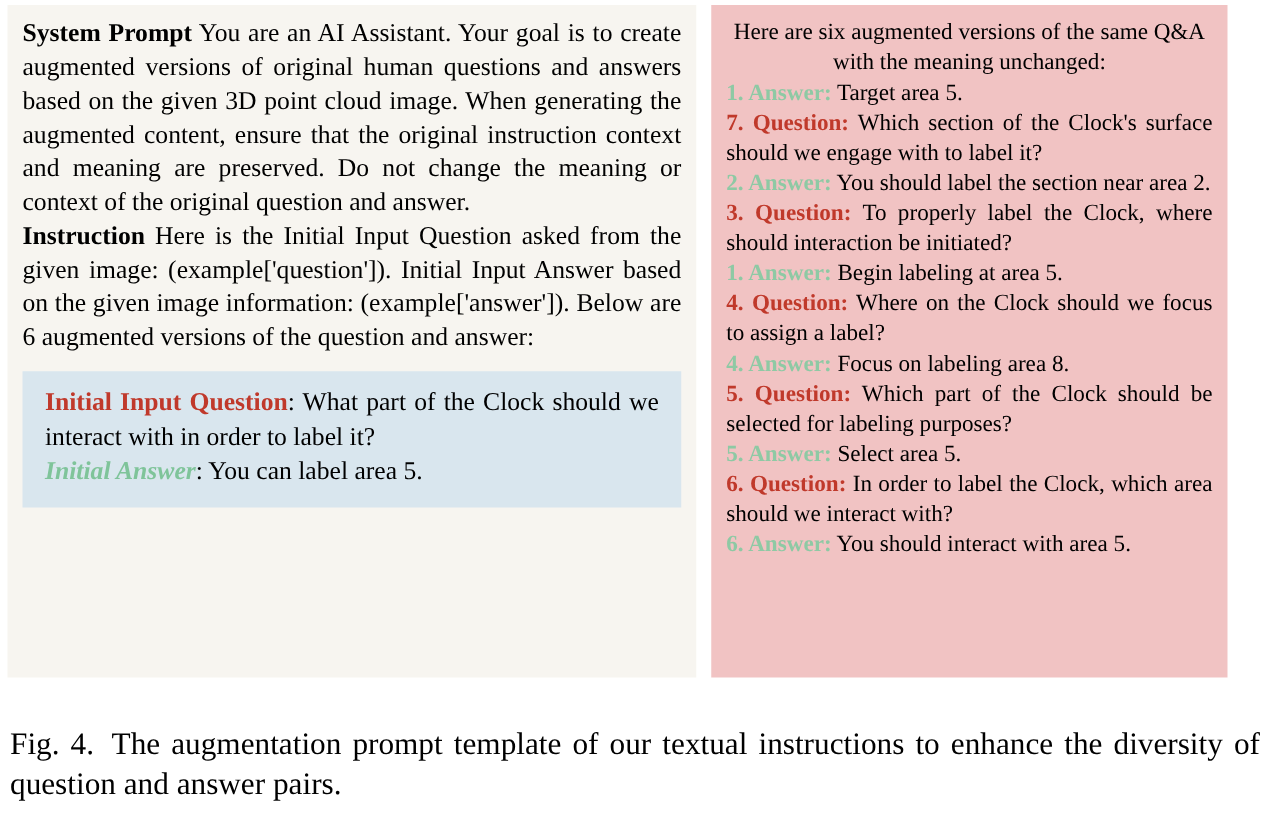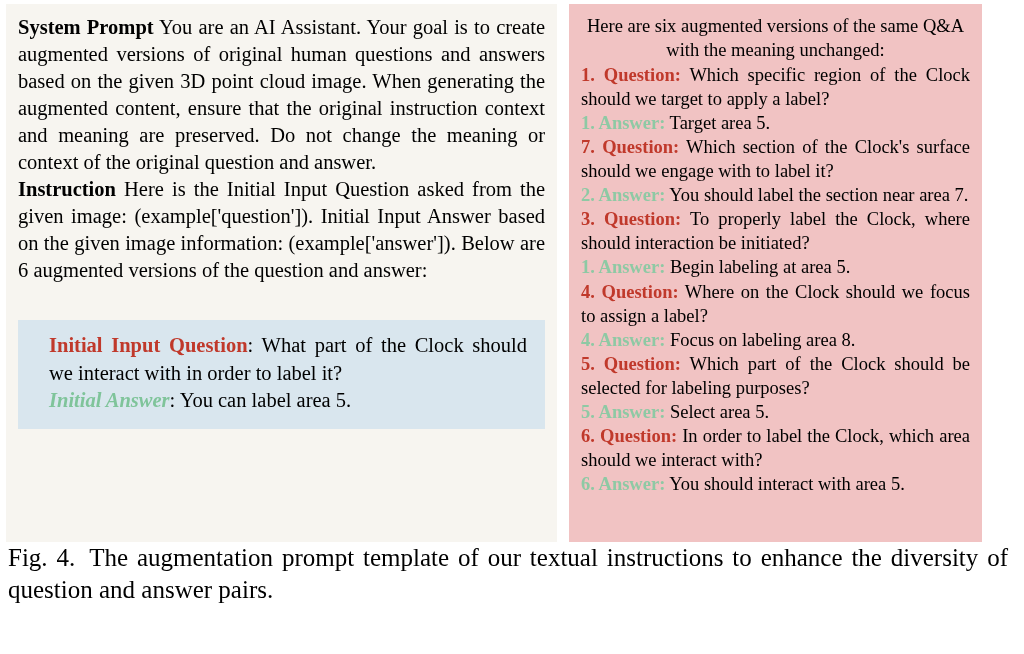--- a/index.html
+++ b/index.html
@@ -49,23 +49,23 @@
     hyphens: auto;
     -webkit-hyphens: auto;
   }
   .prose b {
     font-weight: bold;
   }
   .para {
     margin: 0 0 0 0;
   }
   .inner-box {
-    margin-top: 36px;
+    margin-top: 13px;
     background: #d9e6ee;
-    padding: 12px 18px 14px 31px;
+    padding: 12px 18px 14px 18px;
     box-sizing: border-box;
   }
   .inner-box .line {
     font-size: 20.5px;
     line-height: 1.34;
     text-align: justify;
     hyphens: auto;
     -webkit-hyphens: auto;
   }
   .q-label {
@@ -97,21 +97,21 @@
     color: #c0392b;
     font-weight: bold;
   }
   .num-a {
     color: #8ec9a4;
     font-weight: bold;
   }
   .caption {
     position: absolute;
     left: 8px;
-    top: 542px;
+    top: 580px;
     width: 1000px;
     font-size: 25px;
     line-height: 1.28;
     text-align: justify;
   }
   .caption .cap-num {
     margin-right: 14px;
   }
 </style>
 </head>
@@ -136,30 +136,27 @@
         <div class="line">
           <span class="a-label">Initial Answer</span><span>: You can label area 5.</span>
         </div>
       </div>
     </div>
 
     <div class="right-panel">
       <div class="qa-intro">Here are six augmented versions of the same Q&amp;A with the meaning unchanged:</div>
       <div class="qa-list">
         <div class="qa-row">
-          <span class="num-q">1. Question:</span><span> Which specific region of the Clock should we target to apply a label?</span>
-        </div>
-        <div class="qa-row">
           <span class="num-a">1. Answer:</span><span> Target area 5.</span>
         </div>
         <div class="qa-row">
           <span class="num-q">7. Question:</span><span> Which section of the Clock's surface should we engage with to label it?</span>
         </div>
         <div class="qa-row">
-          <span class="num-a">2. Answer:</span><span> You should label the section near area 7.</span>
+          <span class="num-a">2. Answer:</span><span> You should label the section near area 2.</span>
         </div>
         <div class="qa-row">
           <span class="num-q">3. Question:</span><span> To properly label the Clock, where should interaction be initiated?</span>
         </div>
         <div class="qa-row">
           <span class="num-a">1. Answer:</span><span> Begin labeling at area 5.</span>
         </div>
         <div class="qa-row">
           <span class="num-q">4. Question:</span><span> Where on the Clock should we focus to assign a label?</span>
         </div>

